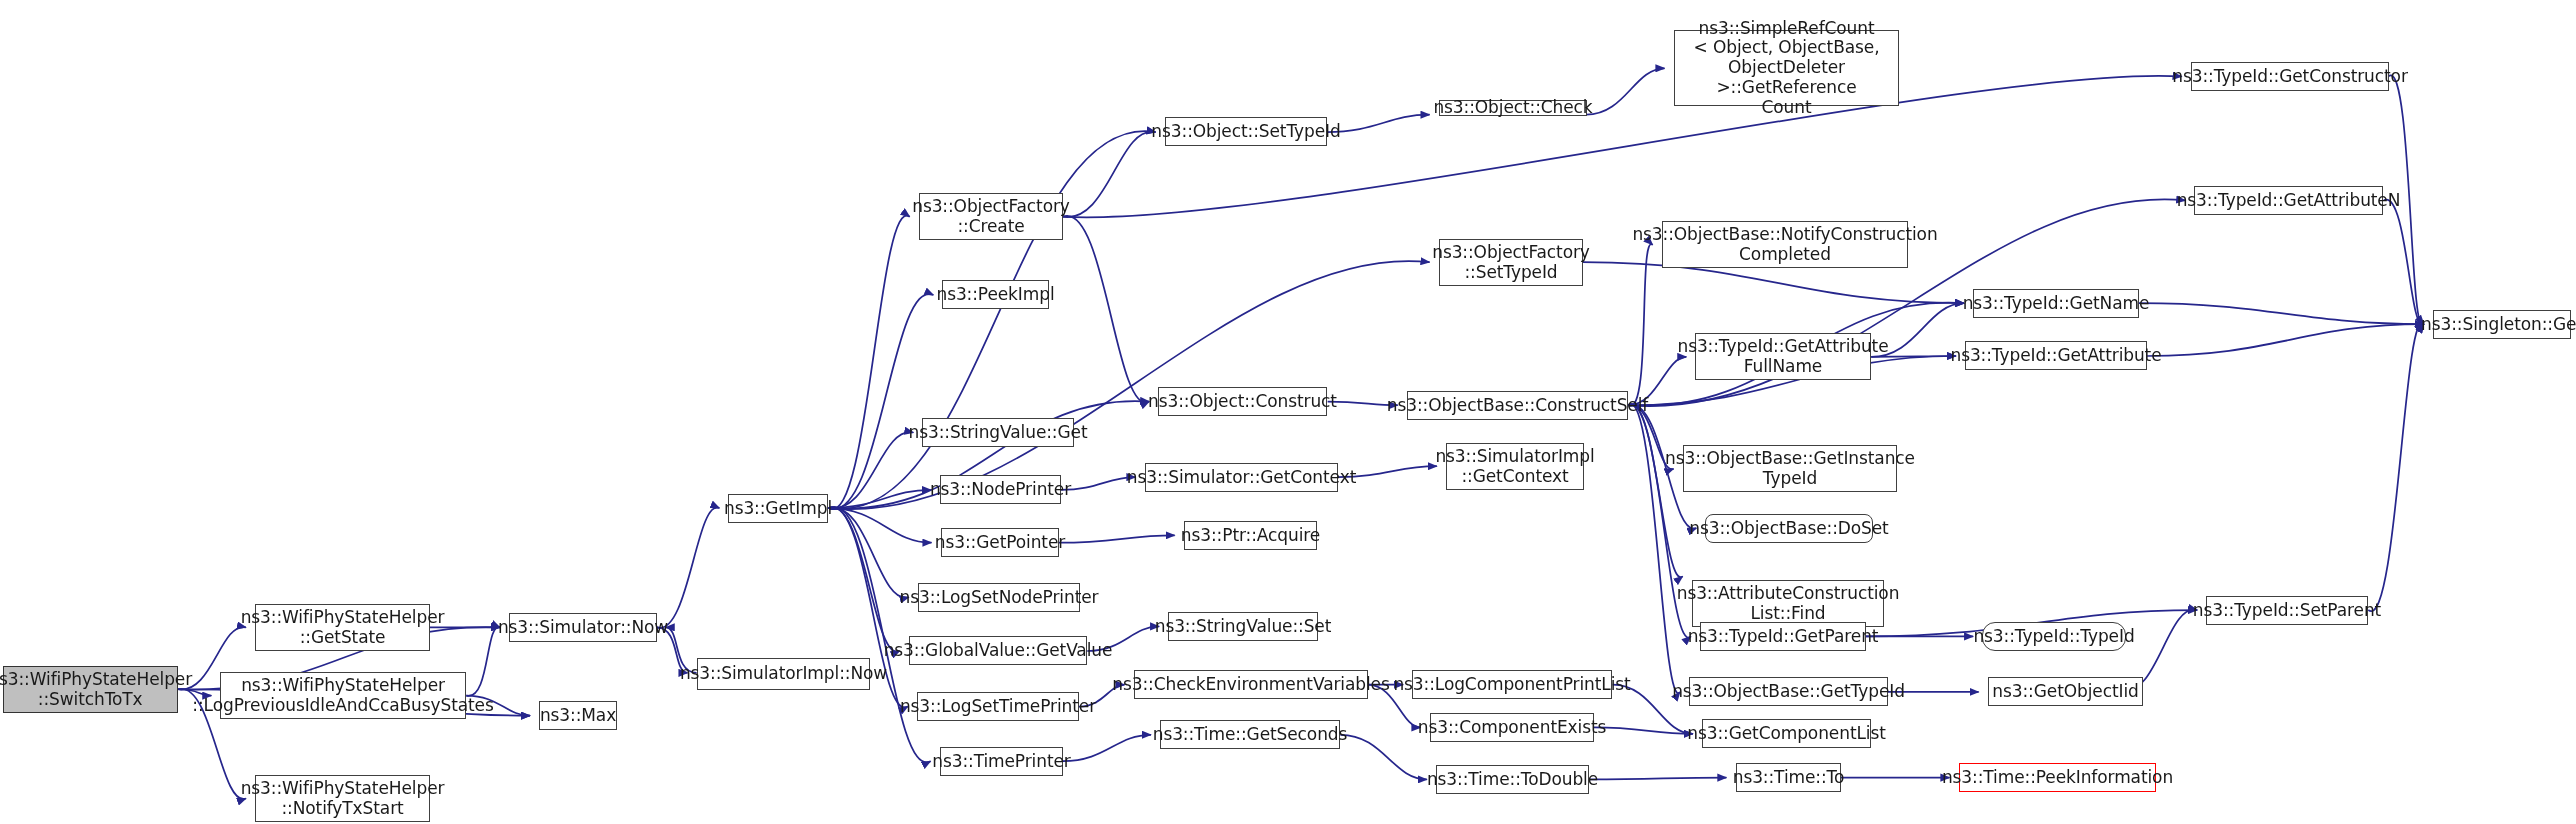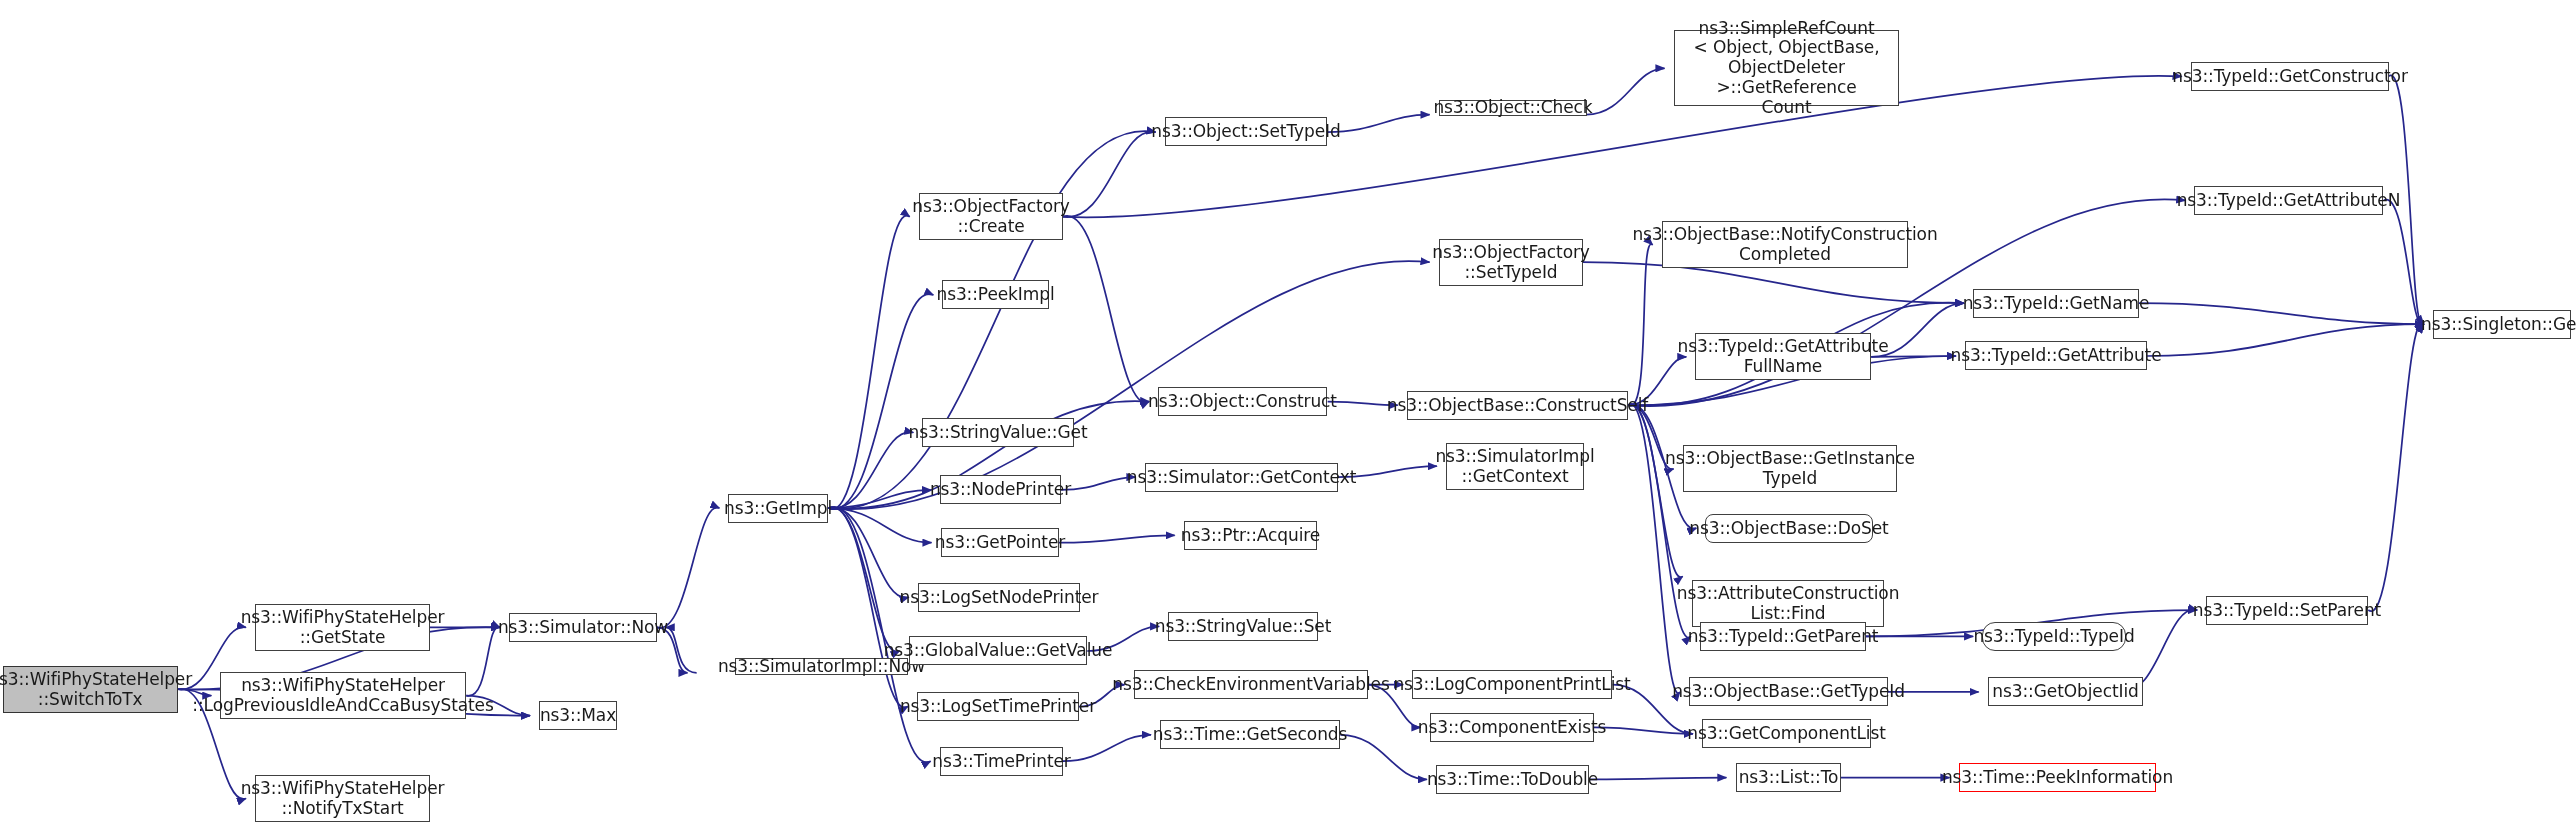--- a/index.html
+++ b/index.html
@@ -130,21 +130,21 @@
       <div class="gnode root" style="left: 2.7px; top: 666px; width: 175px; height: 47px;">ns3::WifiPhyStateHelper
 ::SwitchToTx</div>
       <div class="gnode" style="left: 255px; top: 604px; width: 175px; height: 47px;">ns3::WifiPhyStateHelper
 ::GetState</div>
       <div class="gnode" style="left: 220px; top: 672px; width: 246px; height: 47px;">ns3::WifiPhyStateHelper
 ::LogPreviousIdleAndCcaBusyStates</div>
       <div class="gnode" style="left: 255px; top: 775px; width: 175px; height: 47px;">ns3::WifiPhyStateHelper
 ::NotifyTxStart</div>
       <div class="gnode" style="left: 509px; top: 613px; width: 148px; height: 29px;">ns3::Simulator::Now</div>
       <div class="gnode" style="left: 539px; top: 701px; width: 78px; height: 29px;">ns3::Max</div>
-      <div class="gnode" style="left: 697px; top: 658px; width: 173px; height: 17px; margin-left: 38px;">ns3::SimulatorImpl::Now</div>
+      <div class="gnode" style="left: 697px; top: 658px; width: 173px; height: 32px;">ns3::SimulatorImpl::Now</div>
       <div class="gnode" style="left: 728px; top: 494px; width: 100px; height: 29px;">ns3::GetImpl</div>
       <div class="gnode" style="left: 919px; top: 193px; width: 144px; height: 47px;">ns3::ObjectFactory
 ::Create</div>
       <div class="gnode" style="left: 942px; top: 280px; width: 107px; height: 29px;">ns3::PeekImpl</div>
       <div class="gnode" style="left: 922px; top: 418px; width: 152px; height: 29px;">ns3::StringValue::Get</div>
       <div class="gnode" style="left: 940px; top: 475px; width: 121px; height: 29px;">ns3::NodePrinter</div>
       <div class="gnode" style="left: 941px; top: 528px; width: 118px; height: 29px;">ns3::GetPointer</div>
       <div class="gnode" style="left: 918px; top: 583px; width: 162px; height: 29px;">ns3::LogSetNodePrinter</div>
       <div class="gnode" style="left: 909px; top: 636px; width: 178px; height: 29px;">ns3::GlobalValue::GetValue</div>
       <div class="gnode" style="left: 917px; top: 692px; width: 162px; height: 29px;">ns3::LogSetTimePrinter</div>
@@ -174,21 +174,21 @@
       <div class="gnode" style="left: 1695px; top: 333px; width: 176px; height: 47px;">ns3::TypeId::GetAttribute
 FullName</div>
       <div class="gnode" style="left: 1683px; top: 445px; width: 214px; height: 47px;">ns3::ObjectBase::GetInstance
 TypeId</div>
       <div class="gnode" style="left: 1705px; top: 514px; width: 168px; height: 29px; border-radius: 8px;">ns3::ObjectBase::DoSet</div>
       <div class="gnode" style="left: 1692px; top: 553px; width: 192px; height: 47px; margin-top: 27px;">ns3::AttributeConstruction
 List::Find</div>
       <div class="gnode" style="left: 1700px; top: 622px; width: 166px; height: 29px;">ns3::TypeId::GetParent</div>
       <div class="gnode" style="left: 1689px; top: 677px; width: 199px; height: 29px;">ns3::ObjectBase::GetTypeId</div>
       <div class="gnode" style="left: 1702px; top: 719px; width: 169px; height: 29px;">ns3::GetComponentList</div>
-      <div class="gnode" style="left: 1736px; top: 763px; width: 105px; height: 29px;">ns3::List::To</div>
+      <div class="gnode" style="left: 1736px; top: 763px; width: 105px; height: 29px;">ns3::Time::To</div>
       <div class="gnode" style="left: 1973px; top: 289px; width: 166px; height: 29px;">ns3::TypeId::GetName</div>
       <div class="gnode" style="left: 1965px; top: 341px; width: 182px; height: 29px;">ns3::TypeId::GetAttribute</div>
       <div class="gnode" style="left: 1982px; top: 622px; width: 144px; height: 29px; border-radius: 13px;">ns3::TypeId::TypeId</div>
       <div class="gnode" style="left: 1988px; top: 677px; width: 155px; height: 29px;">ns3::GetObjectIid</div>
       <div class="gnode alert" style="left: 1959px; top: 763px; width: 197px; height: 29px;">ns3::Time::PeekInformation</div>
       <div class="gnode" style="left: 2191px; top: 62px; width: 198px; height: 29px;">ns3::TypeId::GetConstructor</div>
       <div class="gnode" style="left: 2194px; top: 186px; width: 189px; height: 29px;">ns3::TypeId::GetAttributeN</div>
       <div class="gnode" style="left: 2206px; top: 596px; width: 162px; height: 29px;">ns3::TypeId::SetParent</div>
       <div class="gnode" style="left: 2433px; top: 310px; width: 138px; height: 29px;">ns3::Singleton::Get</div>
     </div>

